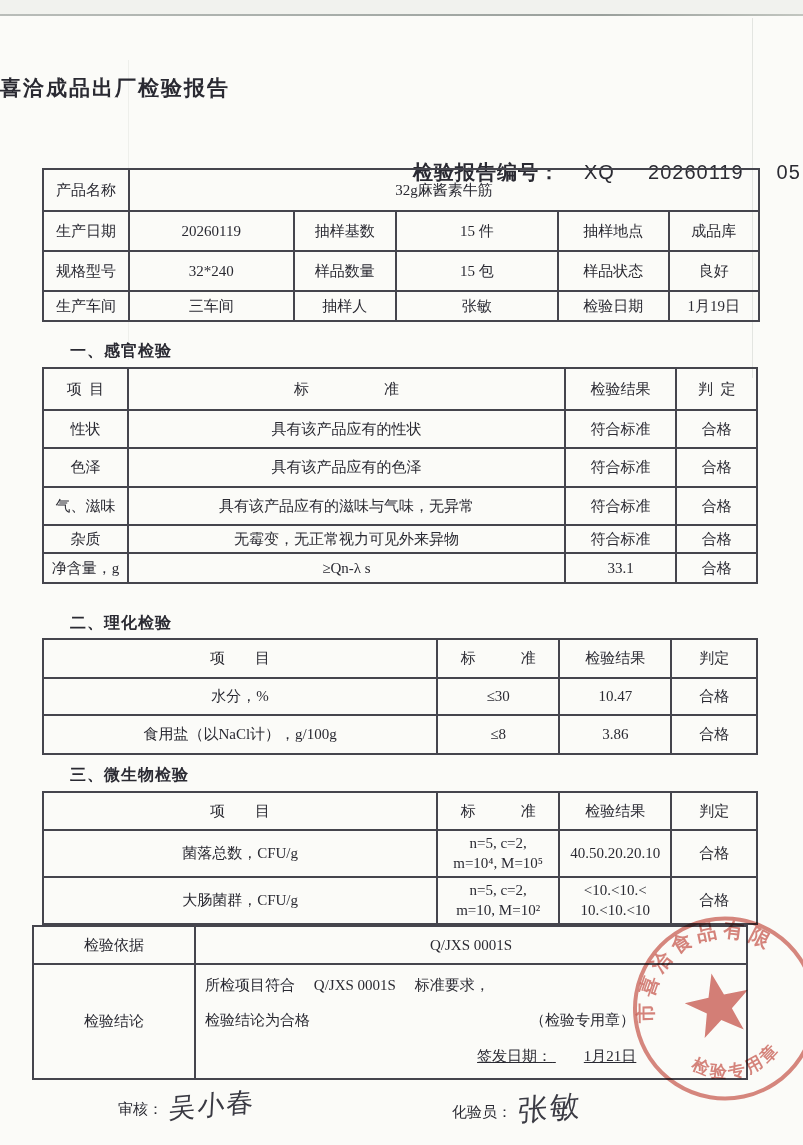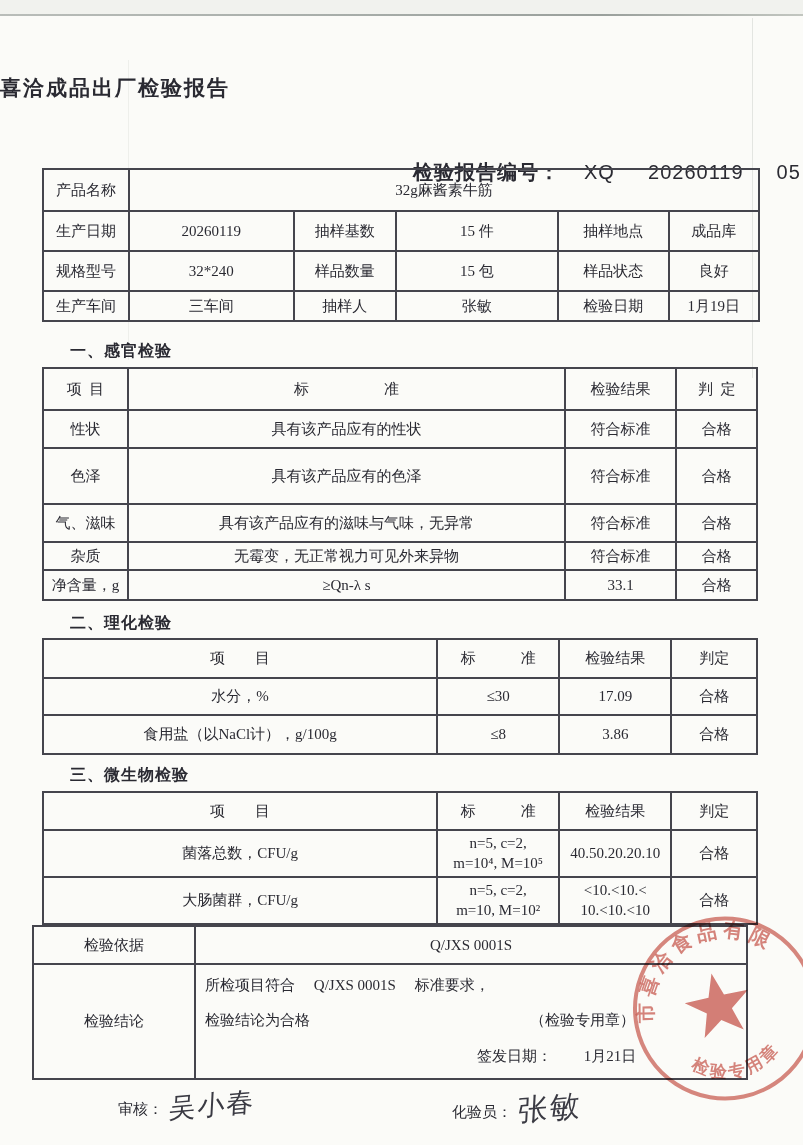--- a/index.html
+++ b/index.html
@@ -46,21 +46,21 @@
   td.tl4 { text-align:left; padding-left:5px; }
   .sec-heading { position:absolute; left:42px; font-size:16px; font-weight:bold; letter-spacing:1px;margin-left:28px; }
   .two-line { line-height:1.35; }
   .pre { white-space:pre; }
 
   
   .concl-cell { vertical-align:middle; }
   .concl-inner { display:flex; flex-direction:column; justify-content:space-between; height:100px; padding:4px 0 6px 6px; text-align:left; }
   .concl-line2 { display:flex; }
   .concl-seal-note { margin-left:auto; margin-right:108px; }
-  .concl-line3 { margin-left:272px; }
+  .concl-line3 { margin-left:272px;text-decoration:underline; }
   .concl-line3 .date-val { margin-left:28px; }
 
   
   .footer-sign { position:absolute; top:1086px; left:0; width:100%; height:56px; font-size:15px; }
   .sign-review { position:absolute; left:118px; top:10px; }
   .sign-tester { position:absolute; left:452px; top:10px; }
   .sig {
     display:inline-block; font-size:27px; color:#3a3a43; line-height:1;
     transform: rotate(-5deg) skewX(-8deg); transform-origin:left bottom;
     margin-left:5px; vertical-align:-4px; letter-spacing:2px; font-weight:500;
@@ -145,21 +145,21 @@
       <td>标　　　　　准</td>
       <td>检验结果</td>
       <td class="pre">判  定</td>
     </tr>
     <tr style="height:38px;">
       <td class="tl4">性状</td>
       <td class="tl">具有该产品应有的性状</td>
       <td>符合标准</td>
       <td>合格</td>
     </tr>
-    <tr style="height:56px;">
+    <tr style="height:39px;">
       <td class="tl4">色泽</td>
       <td class="tl">具有该产品应有的色泽</td>
       <td>符合标准</td>
       <td>合格</td>
     </tr>
     <tr style="height:38px;">
       <td class="tl4">气、滋味</td>
       <td class="tl">具有该产品应有的滋味与气味，无异常</td>
       <td>符合标准</td>
       <td>合格</td>
@@ -190,21 +190,21 @@
     <tbody>
         <tr style="height:39px;">
       <td>项　　目</td>
       <td>标　　　准</td>
       <td>检验结果</td>
       <td>判定</td>
     </tr>
     <tr style="height:37px;">
       <td class="tl4">水分，%</td>
       <td>≤30</td>
-      <td>17.09</td>
+      <td>10.47</td>
       <td>合格</td>
     </tr>
     <tr style="height:39px;">
       <td class="tl4">食用盐（以NaCl计），g/100g</td>
       <td>≤8</td>
       <td>3.86</td>
       <td>合格</td>
     </tr>
   </tbody>
     </table>

